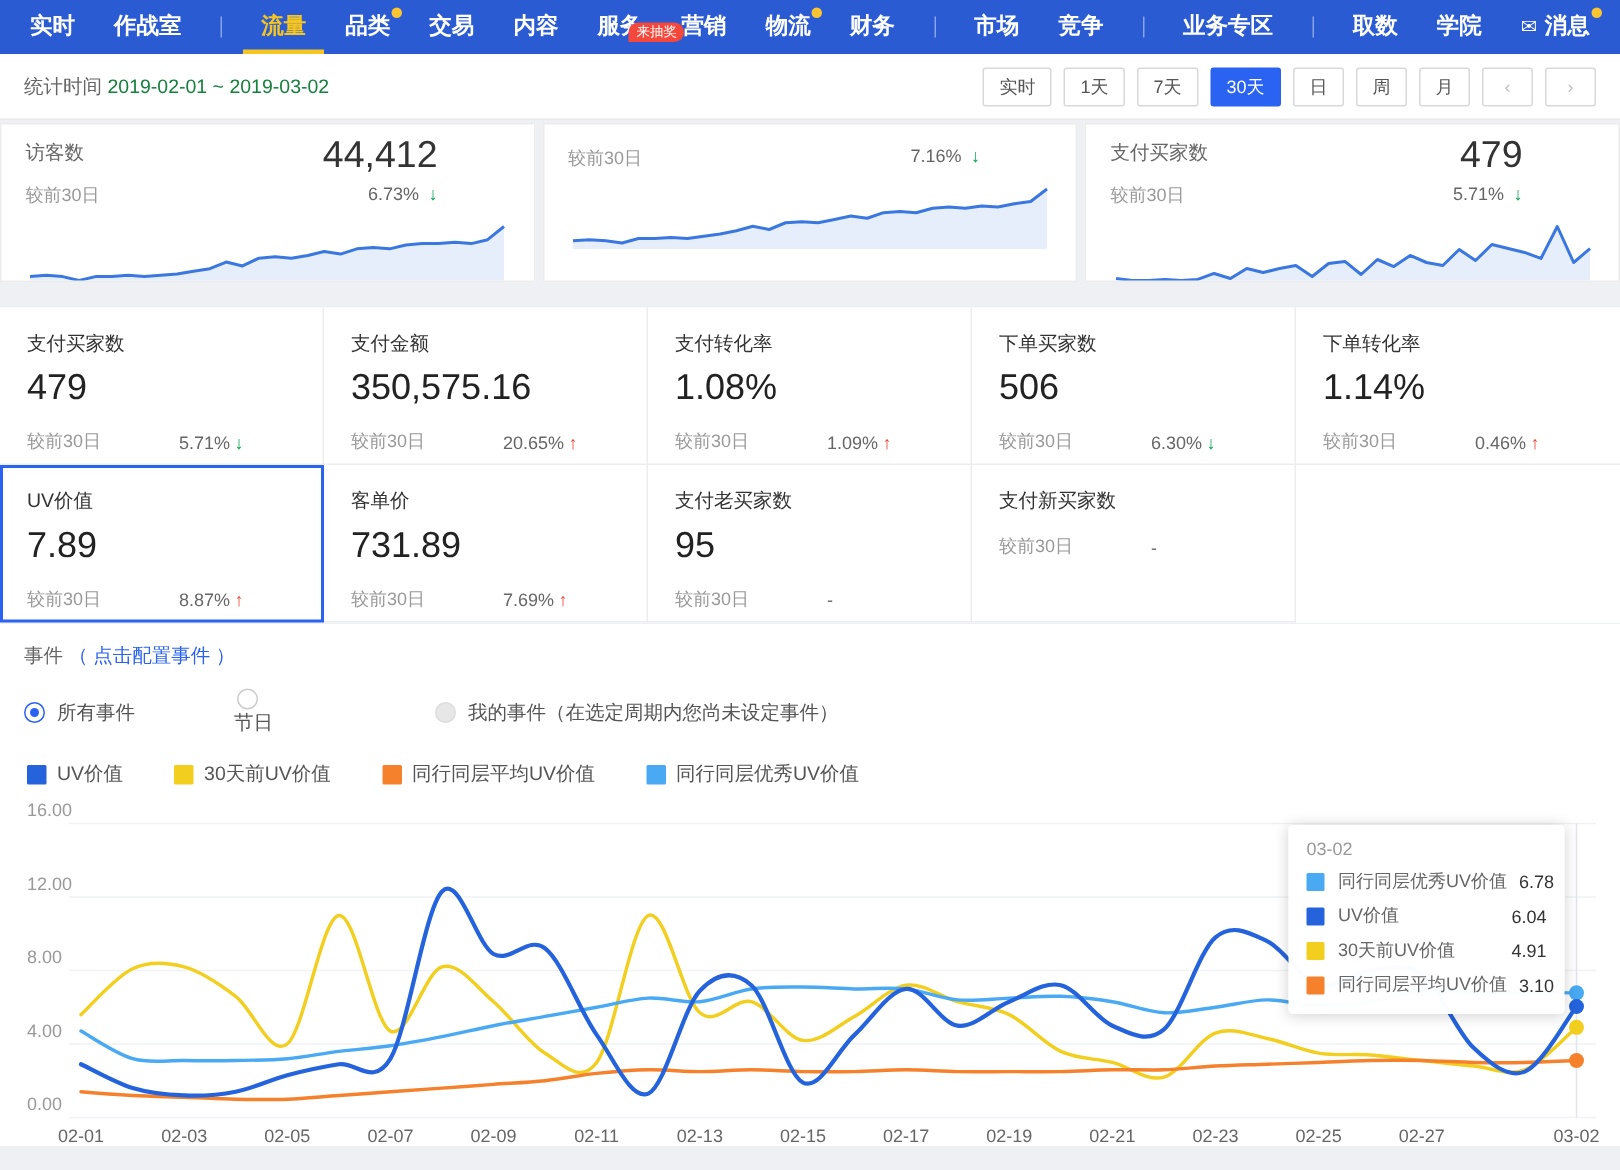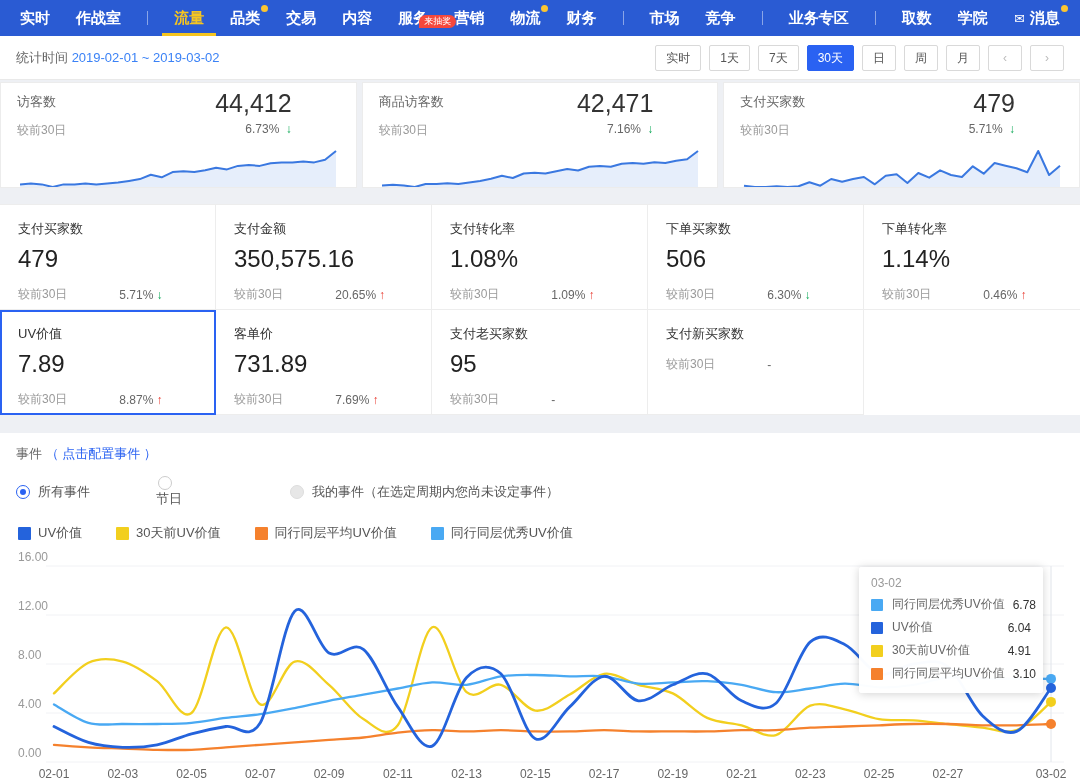--- a/index.html
+++ b/index.html
@@ -12,21 +12,21 @@
   .nav-item.active{color:var(--nav_active);}
   .nav-item.active::after{content:"";position:absolute;left:-12px;right:-12px;bottom:0;height:3px;background:var(--nav_active);}
   .nav-divider{width:1px;height:14px;background:rgba(255,255,255,.45);}
   .nav-dot{position:absolute;top:5px;right:-8px;width:7px;height:7px;border-radius:50%;background:var(--dot_yellow);}
   .nav-badge{position:absolute;top:15px;right:-28px;background:var(--badge_red);color:#fff;font-size:9px;font-weight:normal;line-height:13px;padding:0 5px;border-radius:7px 7px 7px 0;}
   .nav-mail{font-weight:normal;margin-right:5px;font-size:13px;}
 
   
   .filter-bar{height:44px;background:#fff;display:flex;align-items:center;justify-content:space-between;padding:0 16px;border-bottom:1px solid #e9e9e9;}
   .stat-time{font-size:13px;color:#666;}
-  .stat-time .rng{color:#3b82f6;}
+  .stat-time .rng{color:#15803d;}
   .period-group{display:flex;gap:8px;}
   .pbtn{min-width:34px;padding:0 10px;height:26px;line-height:24px;text-align:center;border:1px solid #d9d9d9;border-radius:2px;background:#fff;font-size:12px;color:#555;cursor:pointer;}
   .pbtn.active{background:var(--accent);border-color:var(--accent);color:#fff;}
   .pbtn.arrow{color:#bbb;padding:0 8px;}
 
   
   .spark-row{display:flex;gap:5px;margin-top:2px;}
   .spark-card{flex:1;background:#fff;border:1px solid #ececec;padding:8px 16px 0;height:106px;position:relative;overflow:hidden;cursor:pointer;}
   .spark-head{display:flex;justify-content:space-between;align-items:flex-start;}
   .spark-title{font-size:13px;color:#666;padding-top:2px;}
@@ -43,21 +43,21 @@
   .mcell.empty{border:none;cursor:default;}
   .mcell .t{font-size:13px;color:#333;}
   .mcell .v{font-size:24px;color:#222;margin-top:7px;}
   .mcell .c{display:flex;align-items:center;font-size:12px;color:#999;margin-top:13px;}
   .mcell .c .chg{margin-left:52px;color:#666;}
   .arr{font-weight:bold;margin-left:3px;font-size:12px;}
   .arr.up{color:var(--up_red);}
   .arr.down{color:var(--down_green);}
 
   
-  .lower-panel{margin-top:18px;background:#fff;padding:12px 16px 0;height:348px;position:relative;}
+  .lower-panel{margin-top:1px;background:#fff;padding:12px 16px 0;height:348px;position:relative;}
   .events-head{font-size:13px;color:#666;}
   .events-link{color:var(--accent);cursor:pointer;}
   .events-opts{display:flex;align-items:center;margin-top:13px;}
   .opt{display:flex;align-items:center;font-size:13px;color:#555;cursor:pointer;}
   .opt:nth-child(2){margin-left:66px;flex-direction:column;}
   .opt:nth-child(3){margin-left:108px;}
   .radio{width:14px;height:14px;border-radius:50%;margin-right:8px;position:relative;background:#fff;}
   .radio.selected{border:1px solid var(--accent);}
   .radio.selected::after{content:"";position:absolute;left:3px;top:3px;width:6px;height:6px;border-radius:50%;background:var(--accent);}
   .radio.unselected{border:1px solid #ccc;}
@@ -130,24 +130,20 @@
       <div class="spark-line2">
         <div>较前30日</div>
         <div class="spark-change"><span>6.73% </span><span class="arr down">↓</span></div>
       </div>
       <svg width="320" height="46">
         <path d="M2.0,39.4L12.9,38.5L23.8,39.4L34.7,42.0L45.6,39.4L56.5,39.4L67.4,38.5L78.3,39.4L89.2,38.5L100.1,37.6L111.0,35.9L121.9,34.1L132.8,29.7L143.7,32.3L154.6,27.1L165.4,26.2L176.3,27.1L187.2,25.3L198.1,22.7L209.0,24.4L219.9,20.9L230.8,20.0L241.7,20.9L252.6,18.3L263.5,17.4L274.4,17.4L285.3,16.5L296.2,17.4L307.1,14.8L318.0,6.0L318.0,46L2.0,46Z" fill="#e6eefb" stroke="none"></path>
         <path d="M2.0,39.4L12.9,38.5L23.8,39.4L34.7,42.0L45.6,39.4L56.5,39.4L67.4,38.5L78.3,39.4L89.2,38.5L100.1,37.6L111.0,35.9L121.9,34.1L132.8,29.7L143.7,32.3L154.6,27.1L165.4,26.2L176.3,27.1L187.2,25.3L198.1,22.7L209.0,24.4L219.9,20.9L230.8,20.0L241.7,20.9L252.6,18.3L263.5,17.4L274.4,17.4L285.3,16.5L296.2,17.4L307.1,14.8L318.0,6.0" fill="none" stroke="#3a78e0" stroke-width="2" stroke-linejoin="round"></path>
       </svg>
     </div>
     <div class="spark-card">
-      <div class="spark-head">
-        <div class="spark-title">商品访客数</div>
-        <div class="spark-value">42,471</div>
-      </div>
       <div class="spark-line2">
         <div>较前30日</div>
         <div class="spark-change"><span>7.16% </span><span class="arr down">↓</span></div>
       </div>
       <svg width="320" height="46">
         <path d="M2.0,40.5L12.9,39.8L23.8,40.5L34.7,42.0L45.6,39.0L56.5,39.0L67.4,38.3L78.3,39.0L89.2,37.5L100.1,36.0L111.0,33.8L121.9,30.8L132.8,33.0L143.7,28.5L154.6,27.8L165.4,28.5L176.3,26.3L187.2,24.0L198.1,25.5L209.0,21.8L219.9,21.0L230.8,21.8L241.7,18.8L252.6,18.0L263.5,18.8L274.4,17.3L285.3,18.0L296.2,15.8L307.1,14.3L318.0,6.0L318.0,46L2.0,46Z" fill="#e6eefb" stroke="none"></path>
         <path d="M2.0,40.5L12.9,39.8L23.8,40.5L34.7,42.0L45.6,39.0L56.5,39.0L67.4,38.3L78.3,39.0L89.2,37.5L100.1,36.0L111.0,33.8L121.9,30.8L132.8,33.0L143.7,28.5L154.6,27.8L165.4,28.5L176.3,26.3L187.2,24.0L198.1,25.5L209.0,21.8L219.9,21.0L230.8,21.8L241.7,18.8L252.6,18.0L263.5,18.8L274.4,17.3L285.3,18.0L296.2,15.8L307.1,14.3L318.0,6.0" fill="none" stroke="#3a78e0" stroke-width="2" stroke-linejoin="round"></path>
       </svg>
     </div>
     <div class="spark-card">

